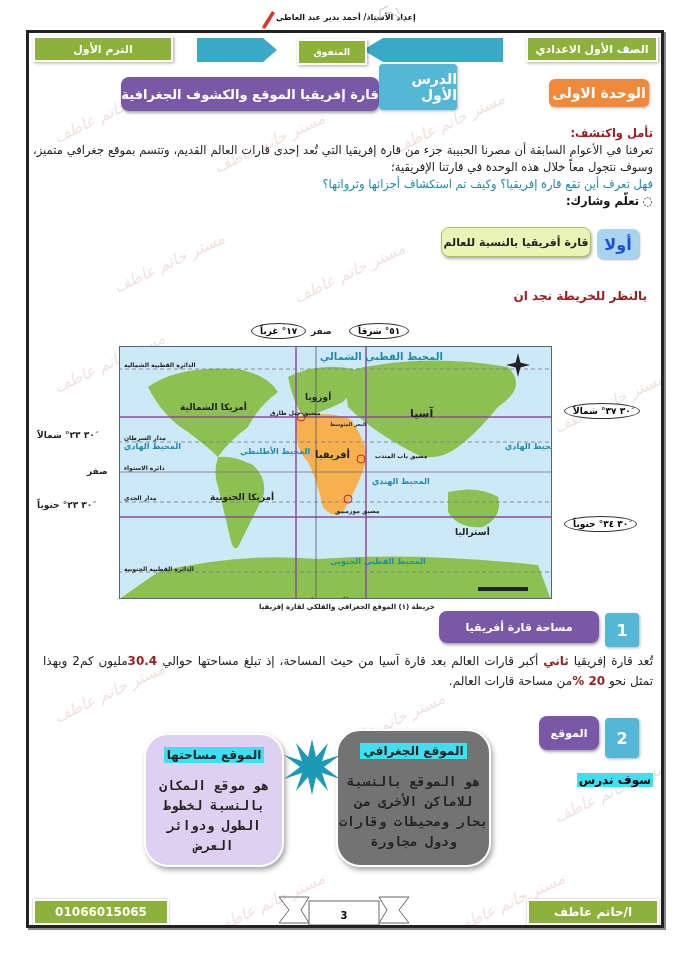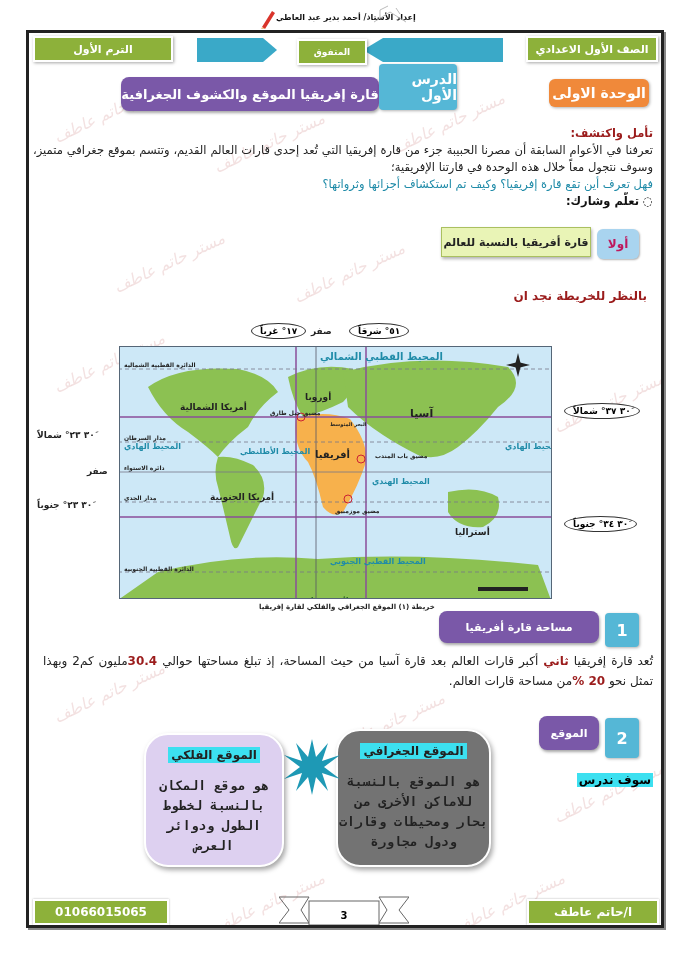--- a/index.html
+++ b/index.html
@@ -79,22 +79,22 @@
   <div class="pill purple" style="left:92px;top:44px;width:258px;height:34px;font-size:13px;">قارة إفريقيا الموقع والكشوف الجغرافية</div>
   <div class="pill tealbox" style="left:350px;top:31px;width:78px;height:46px;font-size:14px;">الدرس الأول</div>
 
   <div class="txt-block" style="right:8px;top:92px;width:620px;">
     <div class="red-h">تأمل واكتشف:</div>
     <div>تعرفنا في الأعوام السابقة أن مصرنا الحبيبة جزء من قارة إفريقيا التي تُعد إحدى قارات العالم القديم، وتتسم بموقع جغرافي متميز، وسوف نتجول معاً خلال هذه الوحدة في قارتنا الإفريقية؛</div>
     <div class="teal-t">فهل تعرف أين تقع قارة إفريقيا؟ وكيف تم استكشاف أجزائها وثرواتها؟</div>
     <div class="red-h" style="color:#111">◌ <span>تعلّم وشارك:</span></div>
   </div>
 
-  <div class="pill" style="right:22px;top:196px;width:42px;height:30px;background:#a9d4ef;color:#be185d;border-radius:6px;font-size:12px;box-shadow:1px 1px 2px rgba(0,0,0,0.3);">أولا</div>
-  <div class="pill" style="right:70px;top:194px;width:150px;height:30px;background:#e9f4b6;color:#222;border-radius:0;border:1px solid #aac060;font-size:11px;box-shadow:1px 2px 3px rgba(0,0,0,0.3);">قارة أفريقيا بالنسبة للعالم</div>
+  <div class="pill" style="right:22px;top:196px;width:42px;height:30px;background:#a9d4ef;color:#1d4ed8;border-radius:6px;font-size:16px;box-shadow:1px 1px 2px rgba(0,0,0,0.3);">أولا</div>
+  <div class="pill" style="right:70px;top:194px;width:150px;height:30px;background:#e9f4b6;color:#222;border-radius:8px;border:1px solid #aac060;font-size:11px;box-shadow:1px 2px 3px rgba(0,0,0,0.3);">قارة أفريقيا بالنسبة للعالم</div>
 
   <div class="red-h" style="position:absolute;right:14px;top:256px;font-size:12px;">بالنظر للخريطة نجد ان</div>
 
   <div class="lbl-oval" style="left:222px;top:290px;">١٧° غرباً</div>
   <div class="side-lbl" style="left:282px;top:293px;">صفر</div>
   <div class="lbl-oval" style="left:320px;top:290px;">٥١° شرقاً</div>
 
   <div class="side-lbl" style="left:8px;top:397px;">٣٠َ ٢٣° شمالاً</div>
   <div class="side-lbl" style="left:58px;top:433px;">صفر</div>
   <div class="side-lbl" style="left:8px;top:467px;">٣٠َ ٢٣° جنوباً</div>
@@ -171,21 +171,21 @@
   <div style="position:absolute;right:8px;top:740px;background:#3ce0f0;font-weight:bold;font-size:12px;padding:0 2px;">سوف ندرس</div>
 
   <div class="note-box" style="left:307px;top:696px;width:155px;height:138px;background:#737373;">
     <div class="note-title">الموقع الجغرافي</div>
     <div class="note-body">هو الموقع بالنسبة للاماكن الأخرى من بحار ومحيطات وقارات ودول مجاورة</div>
   </div>
   <svg style="position:absolute;left:255px;top:706px;" width="56" height="56" viewBox="0 0 56 56">
     <polygon points="28,0 32,18 44,4 38,22 56,16 40,28 56,40 38,34 44,52 32,38 28,56 24,38 12,52 18,34 0,40 16,28 0,16 18,22 12,4 24,18" fill="#1e99b5"></polygon>
   </svg>
   <div class="note-box" style="left:115px;top:700px;width:140px;height:134px;background:#ddd0f0;">
-    <div class="note-title">الموقع الفلكي</div>
+    <div class="note-title">الموقع مساحتها</div>
     <div class="note-body">هو موقع المكان بالنسبة لخطوط الطول ودوائر العرض</div>
   </div>
 
   <div class="footer-green" style="right:2px;bottom:0;width:132px;height:26px;">ا/حاتم عاطف</div>
   <div class="footer-green" style="left:4px;bottom:0;width:136px;height:26px;font-family:'DejaVu Sans',sans-serif;">01066015065</div>
   <svg style="position:absolute;left:250px;bottom:0;" width="130" height="30" viewBox="0 0 130 30">
     <polyline points="0,2 30,2 22,15 30,28 0,28 10,15 0,2" fill="none" stroke="#666"></polyline>
     <polyline points="130,2 100,2 108,15 100,28 130,28 120,15 130,2" fill="none" stroke="#666"></polyline>
     <rect x="30" y="6" width="70" height="24" fill="#fff" stroke="#666"></rect>
   </svg>

